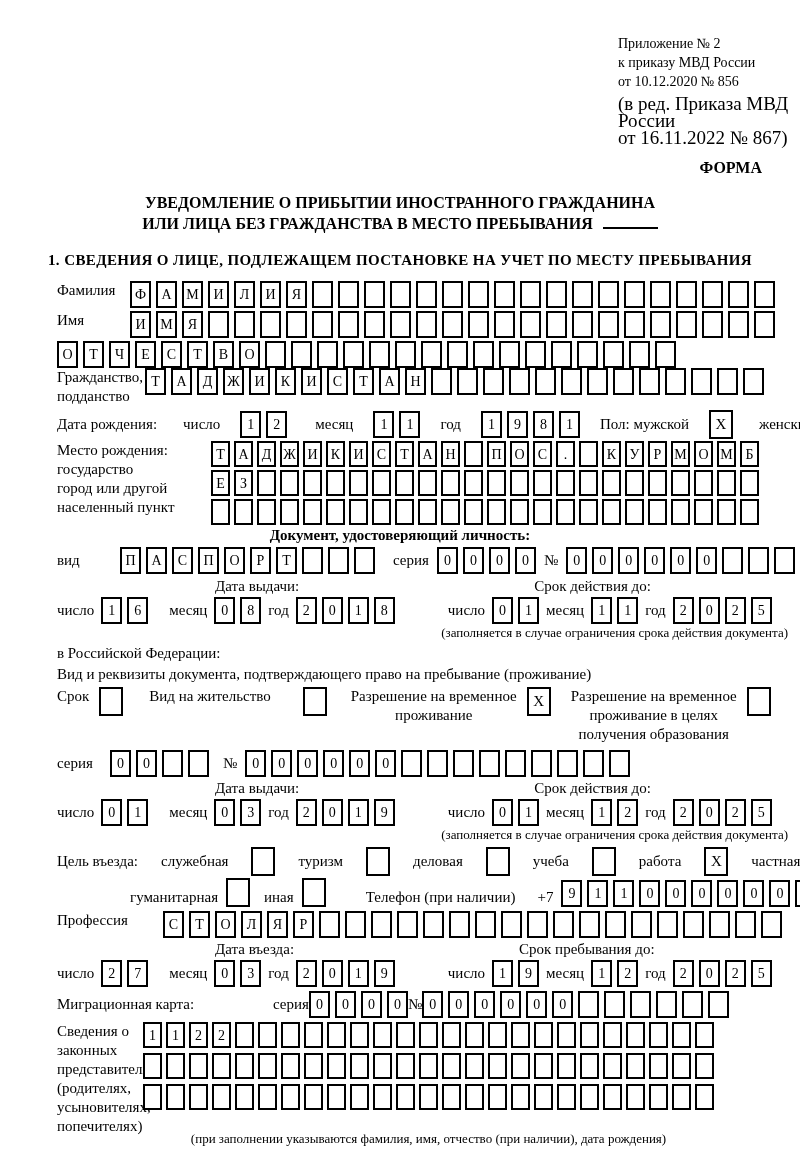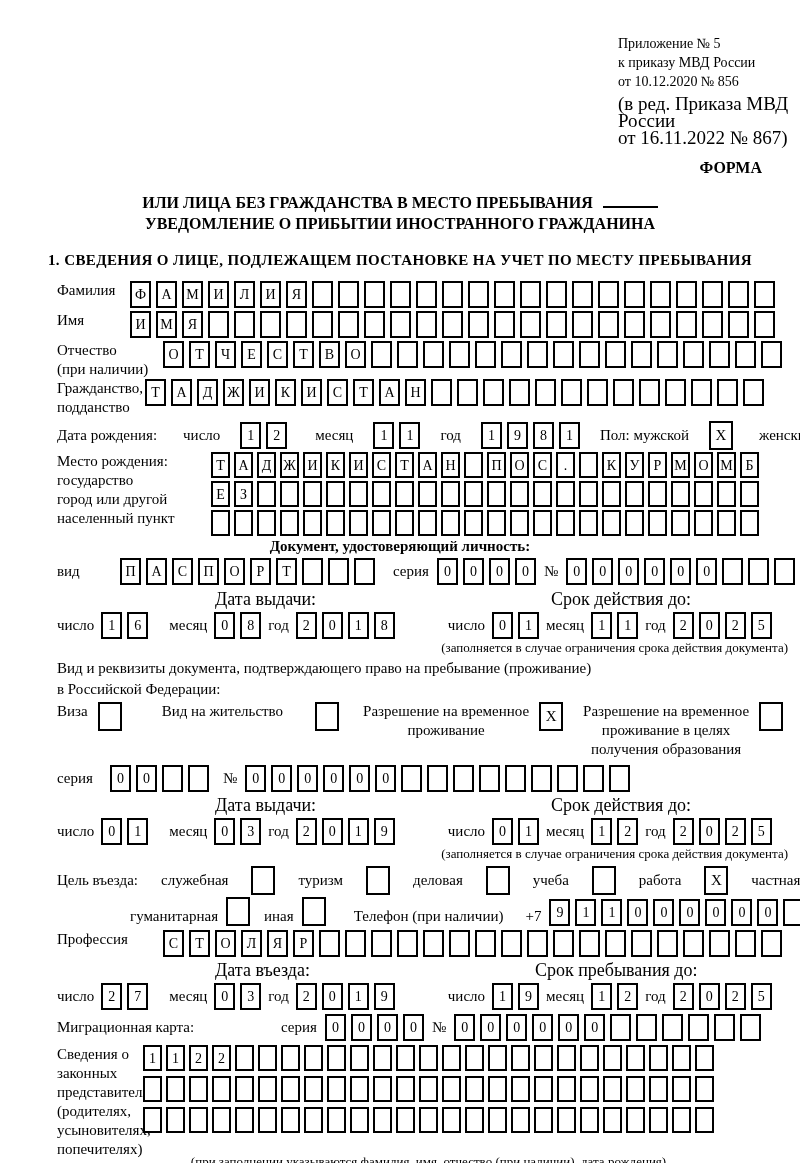--- a/index.html
+++ b/index.html
@@ -16,51 +16,51 @@
   .row{display:flex;align-items:flex-start;padding-left:57px;}
   .lbl{line-height:19px;flex:0 0 auto;}
   .cells{display:flex;gap:5px;flex-wrap:nowrap;}
   .cell{
     flex:0 0 21px;height:27px;border:2px solid #000;box-sizing:border-box;
     text-align:center;font-size:14px;line-height:23px;background:#fff;
   }
   .cells.sm{gap:4px;}
   .cells.sm .cell{flex-basis:19px;height:26px;}
   .cb .cell{flex-basis:24px;height:29px;line-height:25px;font-size:15px;}
-  .dh{display:flex;padding-left:0;font-size:18px;}
+  .dh{display:flex;padding-left:0;font-size:15px;}
   .note{font-size:13px;line-height:16px;}
   .mt2{margin-top:2px;gap:6px;}.mt3{margin-top:3px;}.mt4{margin-top:4px;}.mt6{margin-top:6px;}
   .mt12{margin-top:12px;}
   .center{text-align:center;}
   .bold{font-weight:bold;}
   .colstack{display:flex;flex-direction:column;gap:3px;}
   .optlabel{text-align:center;line-height:19px;}
 </style>
 </head>
 <body>
 
 <div class="page">
 
   <div class="hdr">
-    <div>Приложение № 5</div>
+    <div>Приложение № 2</div>
     <div>к приказу МВД России</div>
     <div>от 10.12.2020 № 856</div>
     <div class="sub">
       <div>(в ред. Приказа МВД России</div>
       <div>от 16.11.2022 № 867)</div>
     </div>
   </div>
 
   <div class="forma">ФОРМА</div>
 
   <div class="title">
+    <div>УВЕДОМЛЕНИЕ О ПРИБЫТИИ ИНОСТРАННОГО ГРАЖДАНИНА</div>
     <div>
       <span>ИЛИ ЛИЦА БЕЗ ГРАЖДАНСТВА В МЕСТО ПРЕБЫВАНИЯ</span><span class="blank"></span>
     </div>
-    <div>УВЕДОМЛЕНИЕ О ПРИБЫТИИ ИНОСТРАННОГО ГРАЖДАНИНА</div>
   </div>
 
   <div class="sec">1. СВЕДЕНИЯ О ЛИЦЕ, ПОДЛЕЖАЩЕМ ПОСТАНОВКЕ НА УЧЕТ ПО МЕСТУ ПРЕБЫВАНИЯ</div>
 
   <div class="row mt12">
     <div class="lbl" style="width:73px">Фамилия</div>
     <div class="cells">
         <span class="cell">Ф</span>
         <span class="cell">А</span>
         <span class="cell">М</span>
@@ -114,24 +114,20 @@
         <span class="cell"></span>
         <span class="cell"></span>
         <span class="cell"></span>
         <span class="cell"></span>
         <span class="cell"></span>
         <span class="cell"></span>
       </div>
   </div>
 
   <div class="row mt3">
-    <div class="lbl" style="width:106px">
-      <div>Отчество</div>
-      <div>(при наличии)</div>
-    </div>
     <div class="cells">
         <span class="cell">О</span>
         <span class="cell">Т</span>
         <span class="cell">Ч</span>
         <span class="cell">Е</span>
         <span class="cell">С</span>
         <span class="cell">Т</span>
         <span class="cell">В</span>
         <span class="cell">О</span>
         <span class="cell"></span>
@@ -377,32 +373,32 @@
     <div class="cells">
         <span class="cell">2</span>
         <span class="cell">0</span>
         <span class="cell">2</span>
         <span class="cell">5</span>
       </div>
   </div>
   <div class="note" style="text-align:right;padding-right:12px;margin-top:1px;">(заполняется в случае ограничения срока действия документа)</div>
 
   <div class="row mt4">
+    <span>в Российской Федерации:</span>
+  </div>
+  <div class="row mt4">
     <span>Вид и реквизиты документа, подтверждающего право на пребывание (проживание)</span>
   </div>
-  <div class="row mt4">
-    <span>в Российской Федерации:</span>
-  </div>
 
   <div class="row mt4" style="gap:10px;">
-    <span class="lbl">Виза</span>
-    <div class="cells cb">
-        <span class="cell"></span>
-      </div>
-    <span class="lbl" style="margin-left:30px">Вид на жительство</span>
+    <span class="lbl">Срок</span>
+    <div class="cells cb">
+        <span class="cell"></span>
+      </div>
+    <span class="lbl" style="margin-left:16px">Вид на жительство</span>
     <div class="cells cb" style="margin-left:22px">
         <span class="cell"></span>
       </div>
     <div class="optlabel" style="margin-left:14px">
       <div>Разрешение на временное</div>
       <div>проживание</div>
     </div>
     <div class="cells cb">
         <span class="cell">X</span>
       </div>
@@ -519,21 +515,21 @@
   </div>
   <div class="row mt2" style="align-items:flex-end;gap:8px;padding-left:130px;">
     <span class="lbl">гуманитарная</span>
     <div class="cells cb">
         <span class="cell"></span>
       </div>
     <span class="lbl" style="margin-left:6px">иная</span>
     <div class="cells cb">
         <span class="cell"></span>
       </div>
-    <span class="lbl" style="margin-left:20px">Телефон (при наличии)</span>
+    <span class="lbl" style="margin-left:32px">Телефон (при наличии)</span>
     <span class="lbl" style="margin-left:14px">+7</span>
     <div class="cells">
         <span class="cell">9</span>
         <span class="cell">1</span>
         <span class="cell">1</span>
         <span class="cell">0</span>
         <span class="cell">0</span>
         <span class="cell">0</span>
         <span class="cell">0</span>
         <span class="cell">0</span>
@@ -606,21 +602,21 @@
       </div>
     <span class="lbl">год</span>
     <div class="cells">
         <span class="cell">2</span>
         <span class="cell">0</span>
         <span class="cell">2</span>
         <span class="cell">5</span>
       </div>
   </div>
 
-  <div class="row mt4" style="align-items:center;gap:8px;">
+  <div class="row mt4" style="align-items:center;">
     <span class="lbl" style="width:168px">Миграционная карта:</span>
     <span class="lbl" style="margin-left:48px">серия</span>
     <div class="cells">
         <span class="cell">0</span>
         <span class="cell">0</span>
         <span class="cell">0</span>
         <span class="cell">0</span>
       </div>
     <span class="lbl">№</span>
     <div class="cells">

